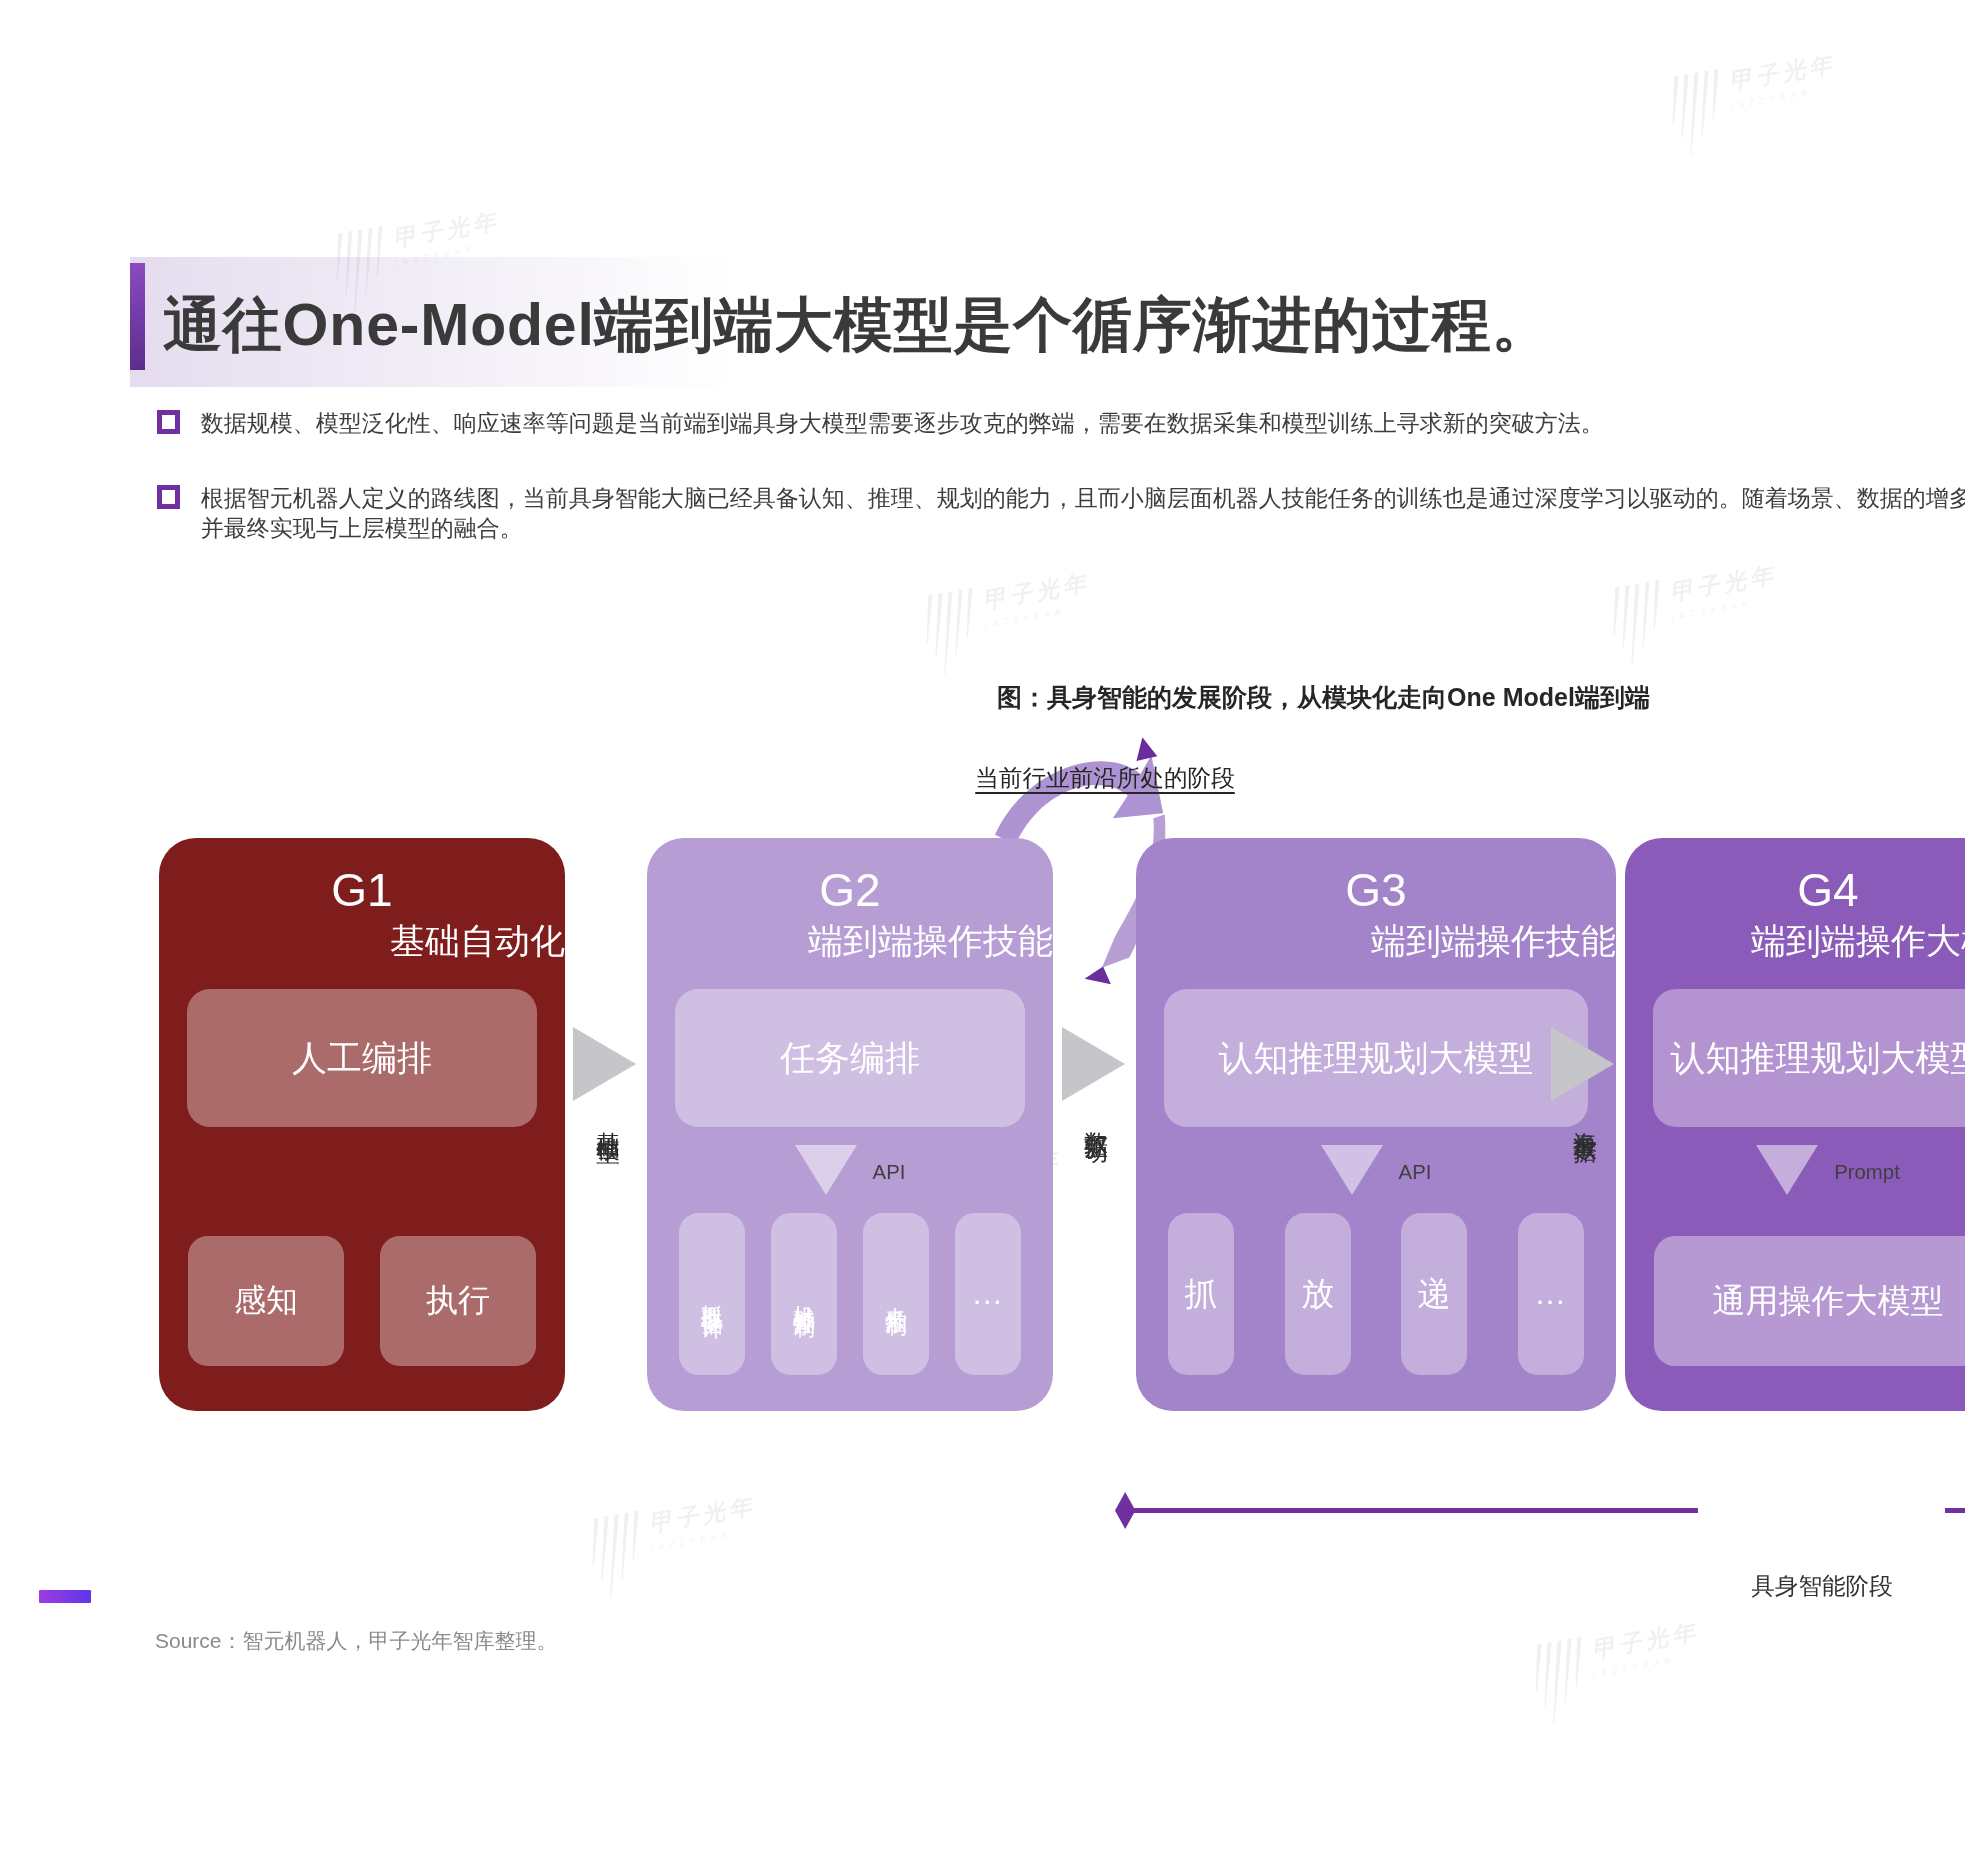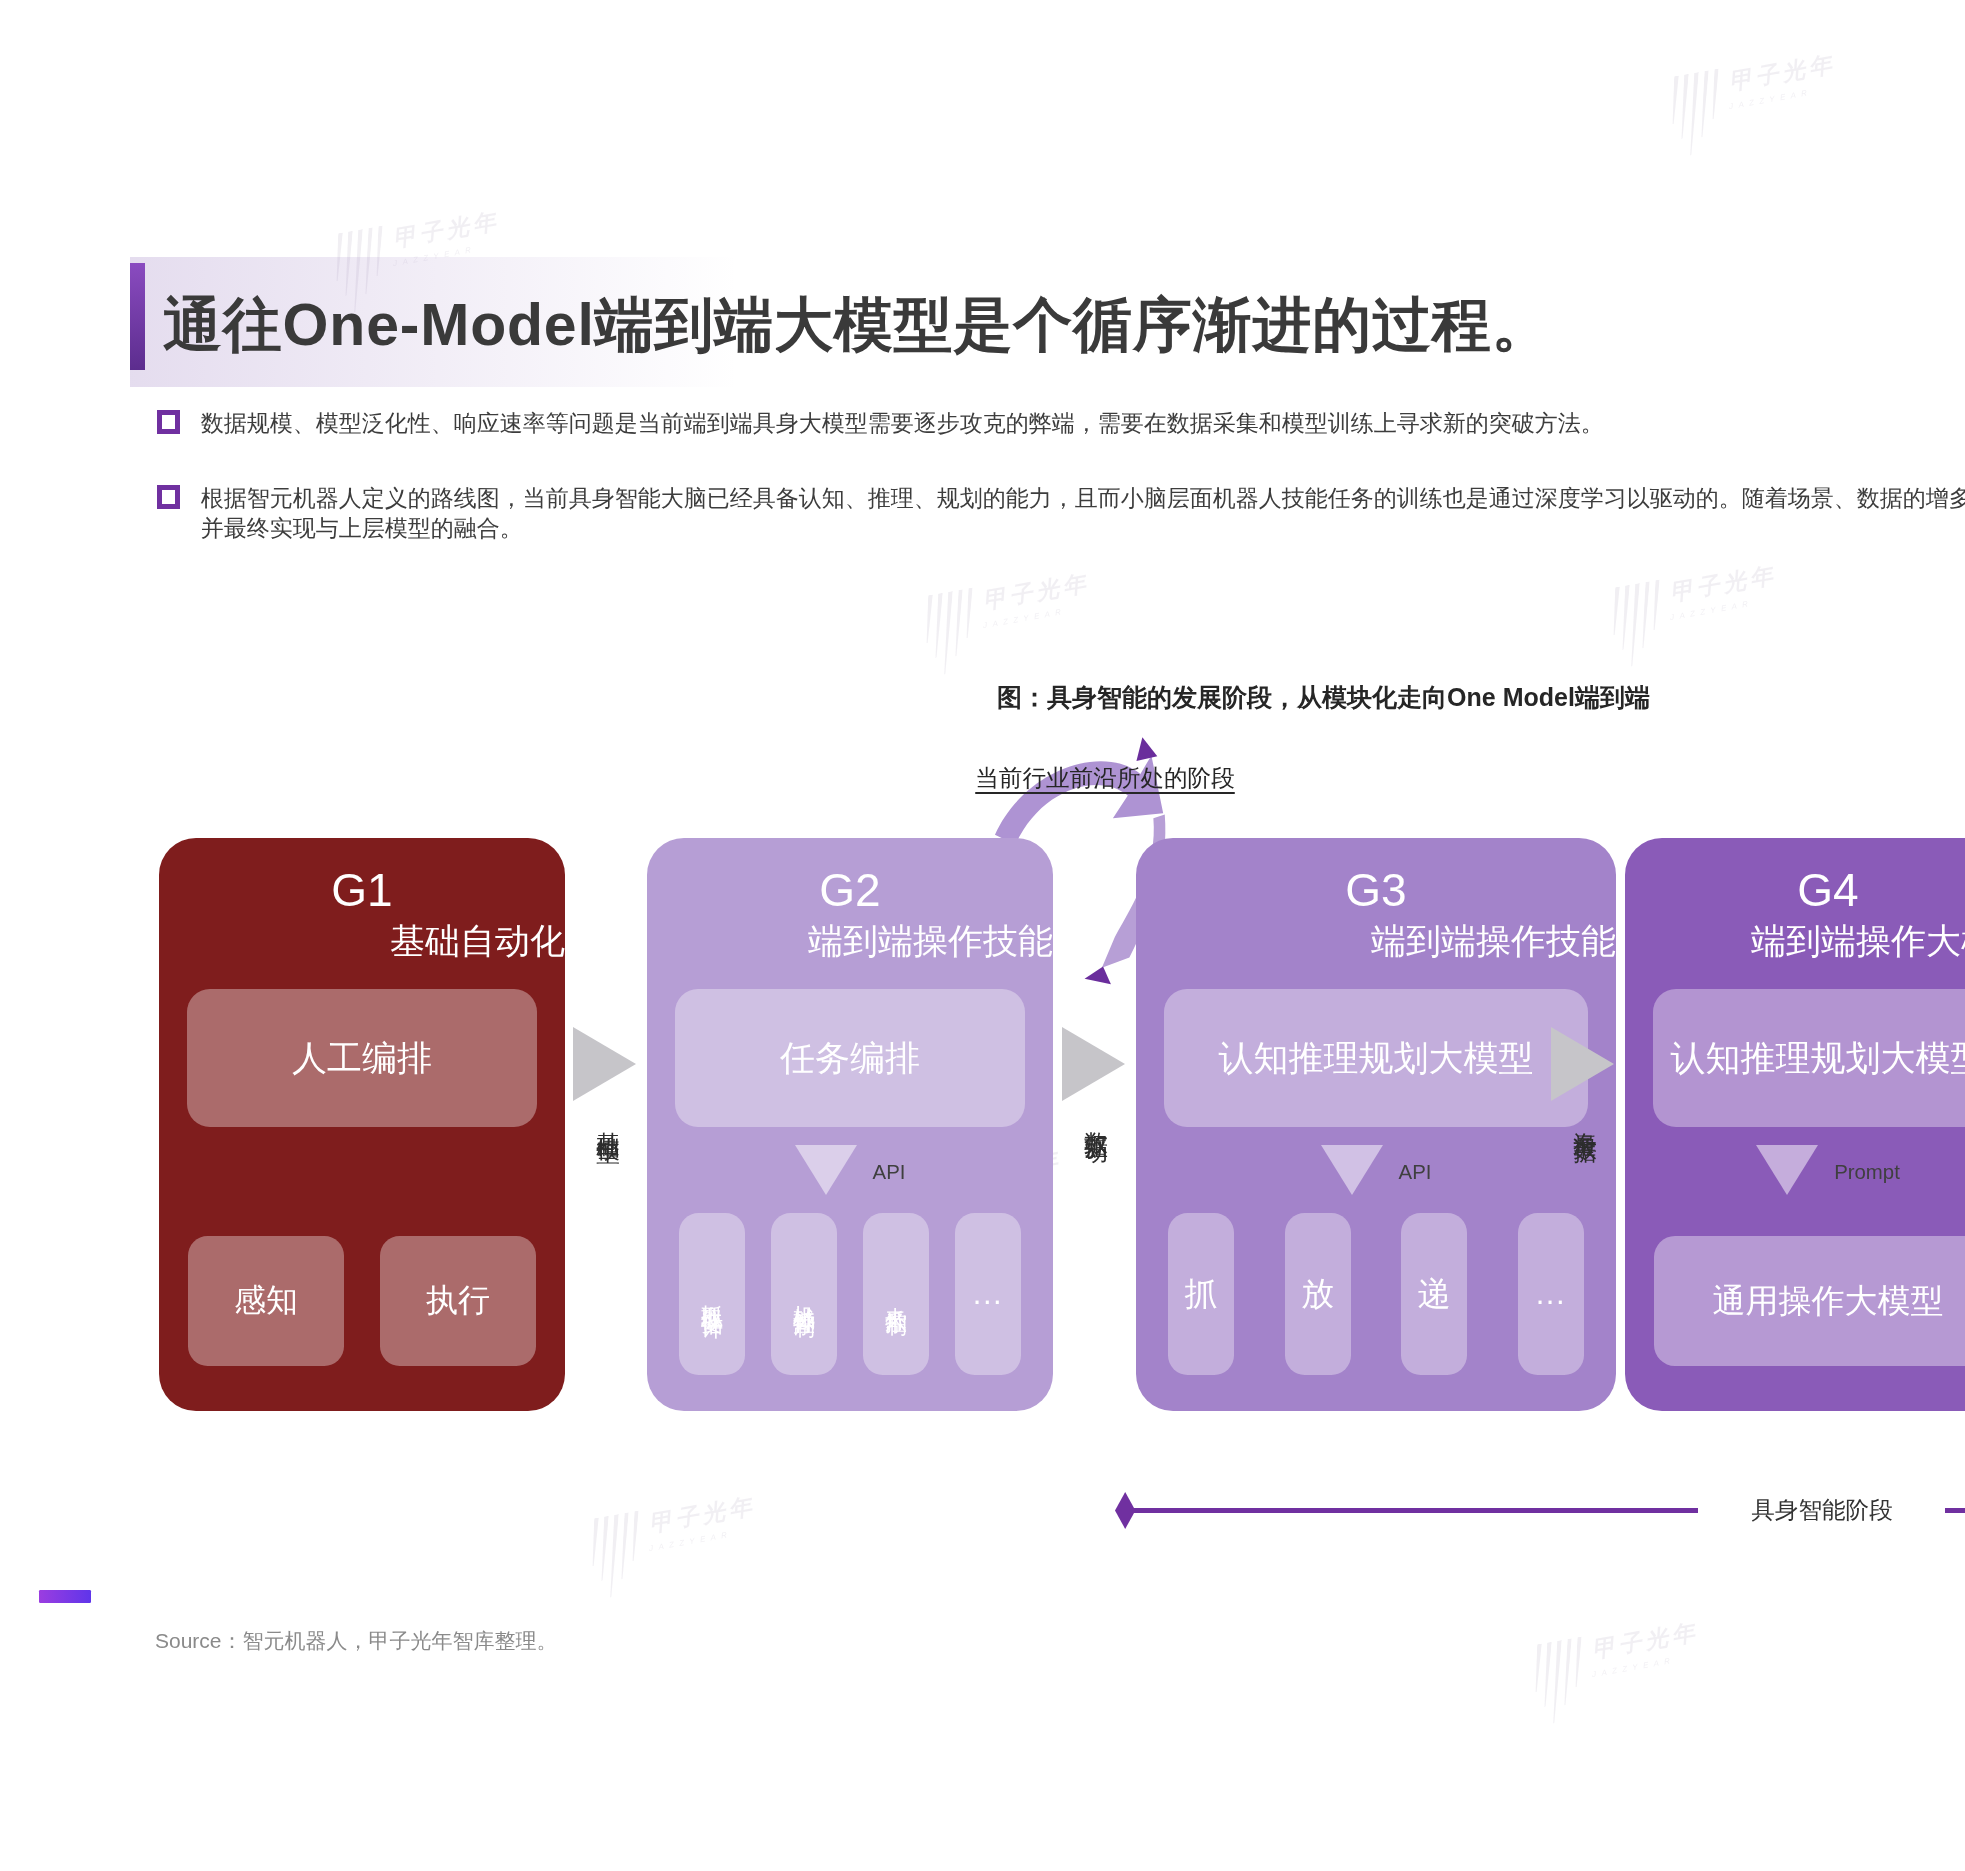--- a/index.html
+++ b/index.html
@@ -73,21 +73,21 @@
   .trans-arrow{position:absolute;top:1027px;width:0;height:0;
                border-top:37px solid transparent;border-bottom:37px solid transparent;
                border-left:63px solid #C6C5C9;}
   .trans-label{position:absolute;top:1113px;writing-mode:vertical-rl;text-orientation:upright;
                font-size:23.6px;line-height:1.1;letter-spacing:3.1px;color:#2d2d2d;}
 
   
   .axis-seg{position:absolute;top:1508px;height:5.1px;background:#7030A0;}
   .axis-diamond{position:absolute;top:1492px;width:20.4px;height:37px;background:#7030A0;
                 clip-path:polygon(50% 0,100% 50%,50% 100%,0 50%);}
-  .axis-label{position:absolute;top:1494px;left:1698px;width:248px;text-align:center;
+  .axis-label{position:absolute;top:1570px;left:1698px;width:248px;text-align:center;
               font-size:23.6px;color:#333;}
 
   
   .grad-bar{position:absolute;height:12.6px;border-radius:1.2px;
             background:linear-gradient(90deg,#9B3DE0,#5F35EA);}
   .grad-bar.l{left:39px;top:1590px;width:52px;}
   .source{position:absolute;left:155px;top:1627px;margin:0;font-size:21px;color:#8a8a8a;}
 </style>
 </head>
 <body>

